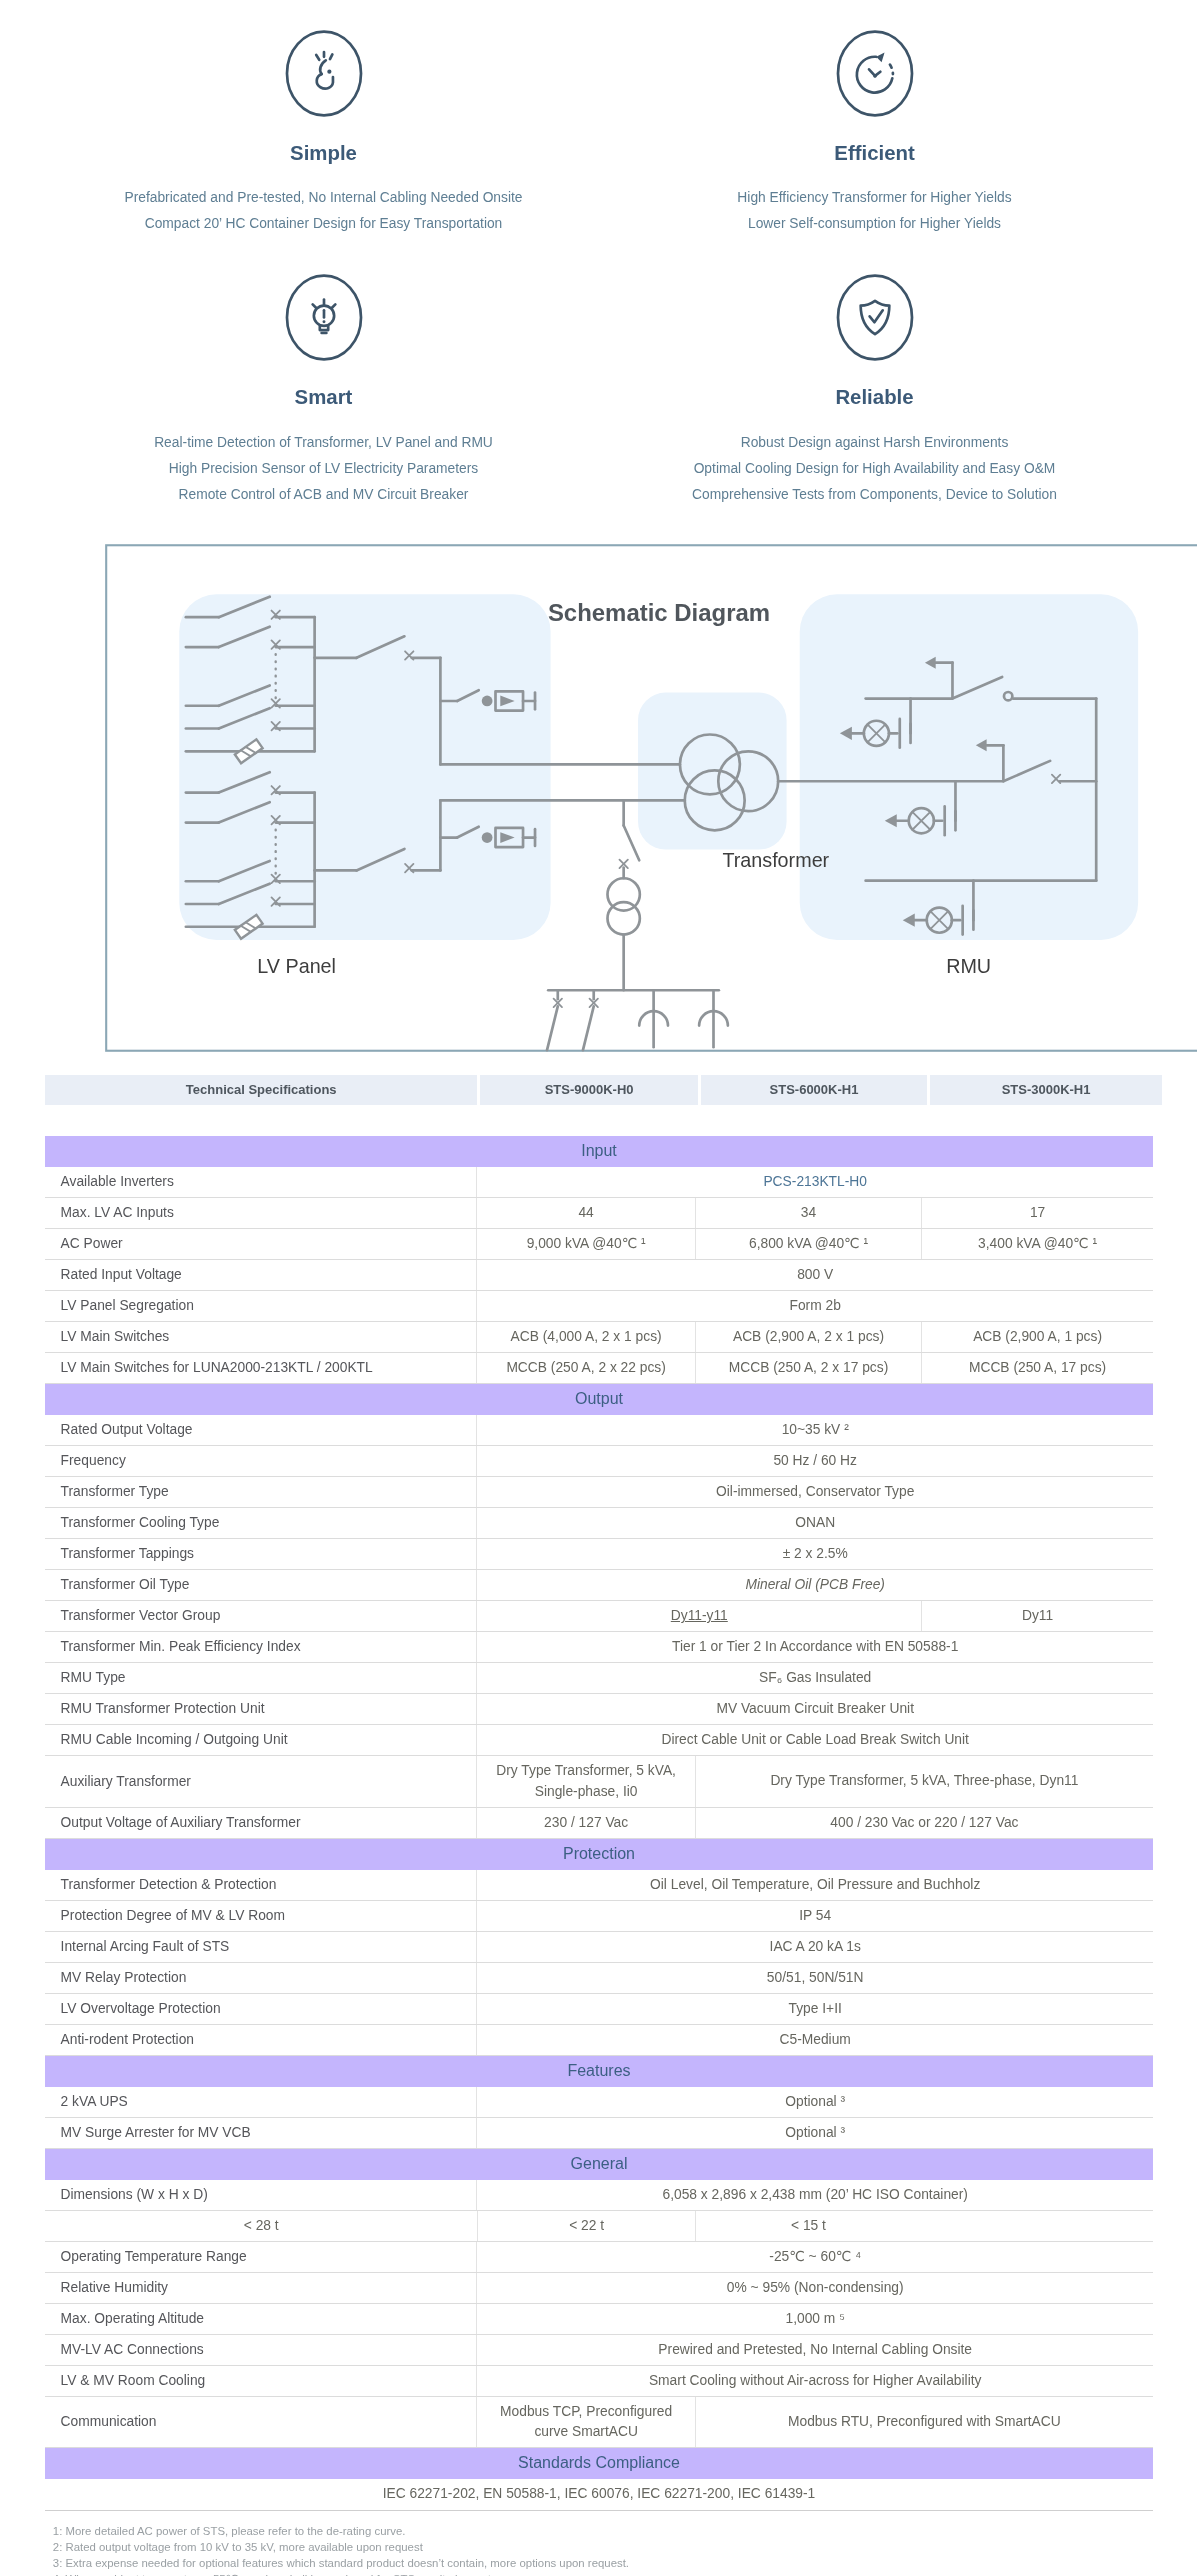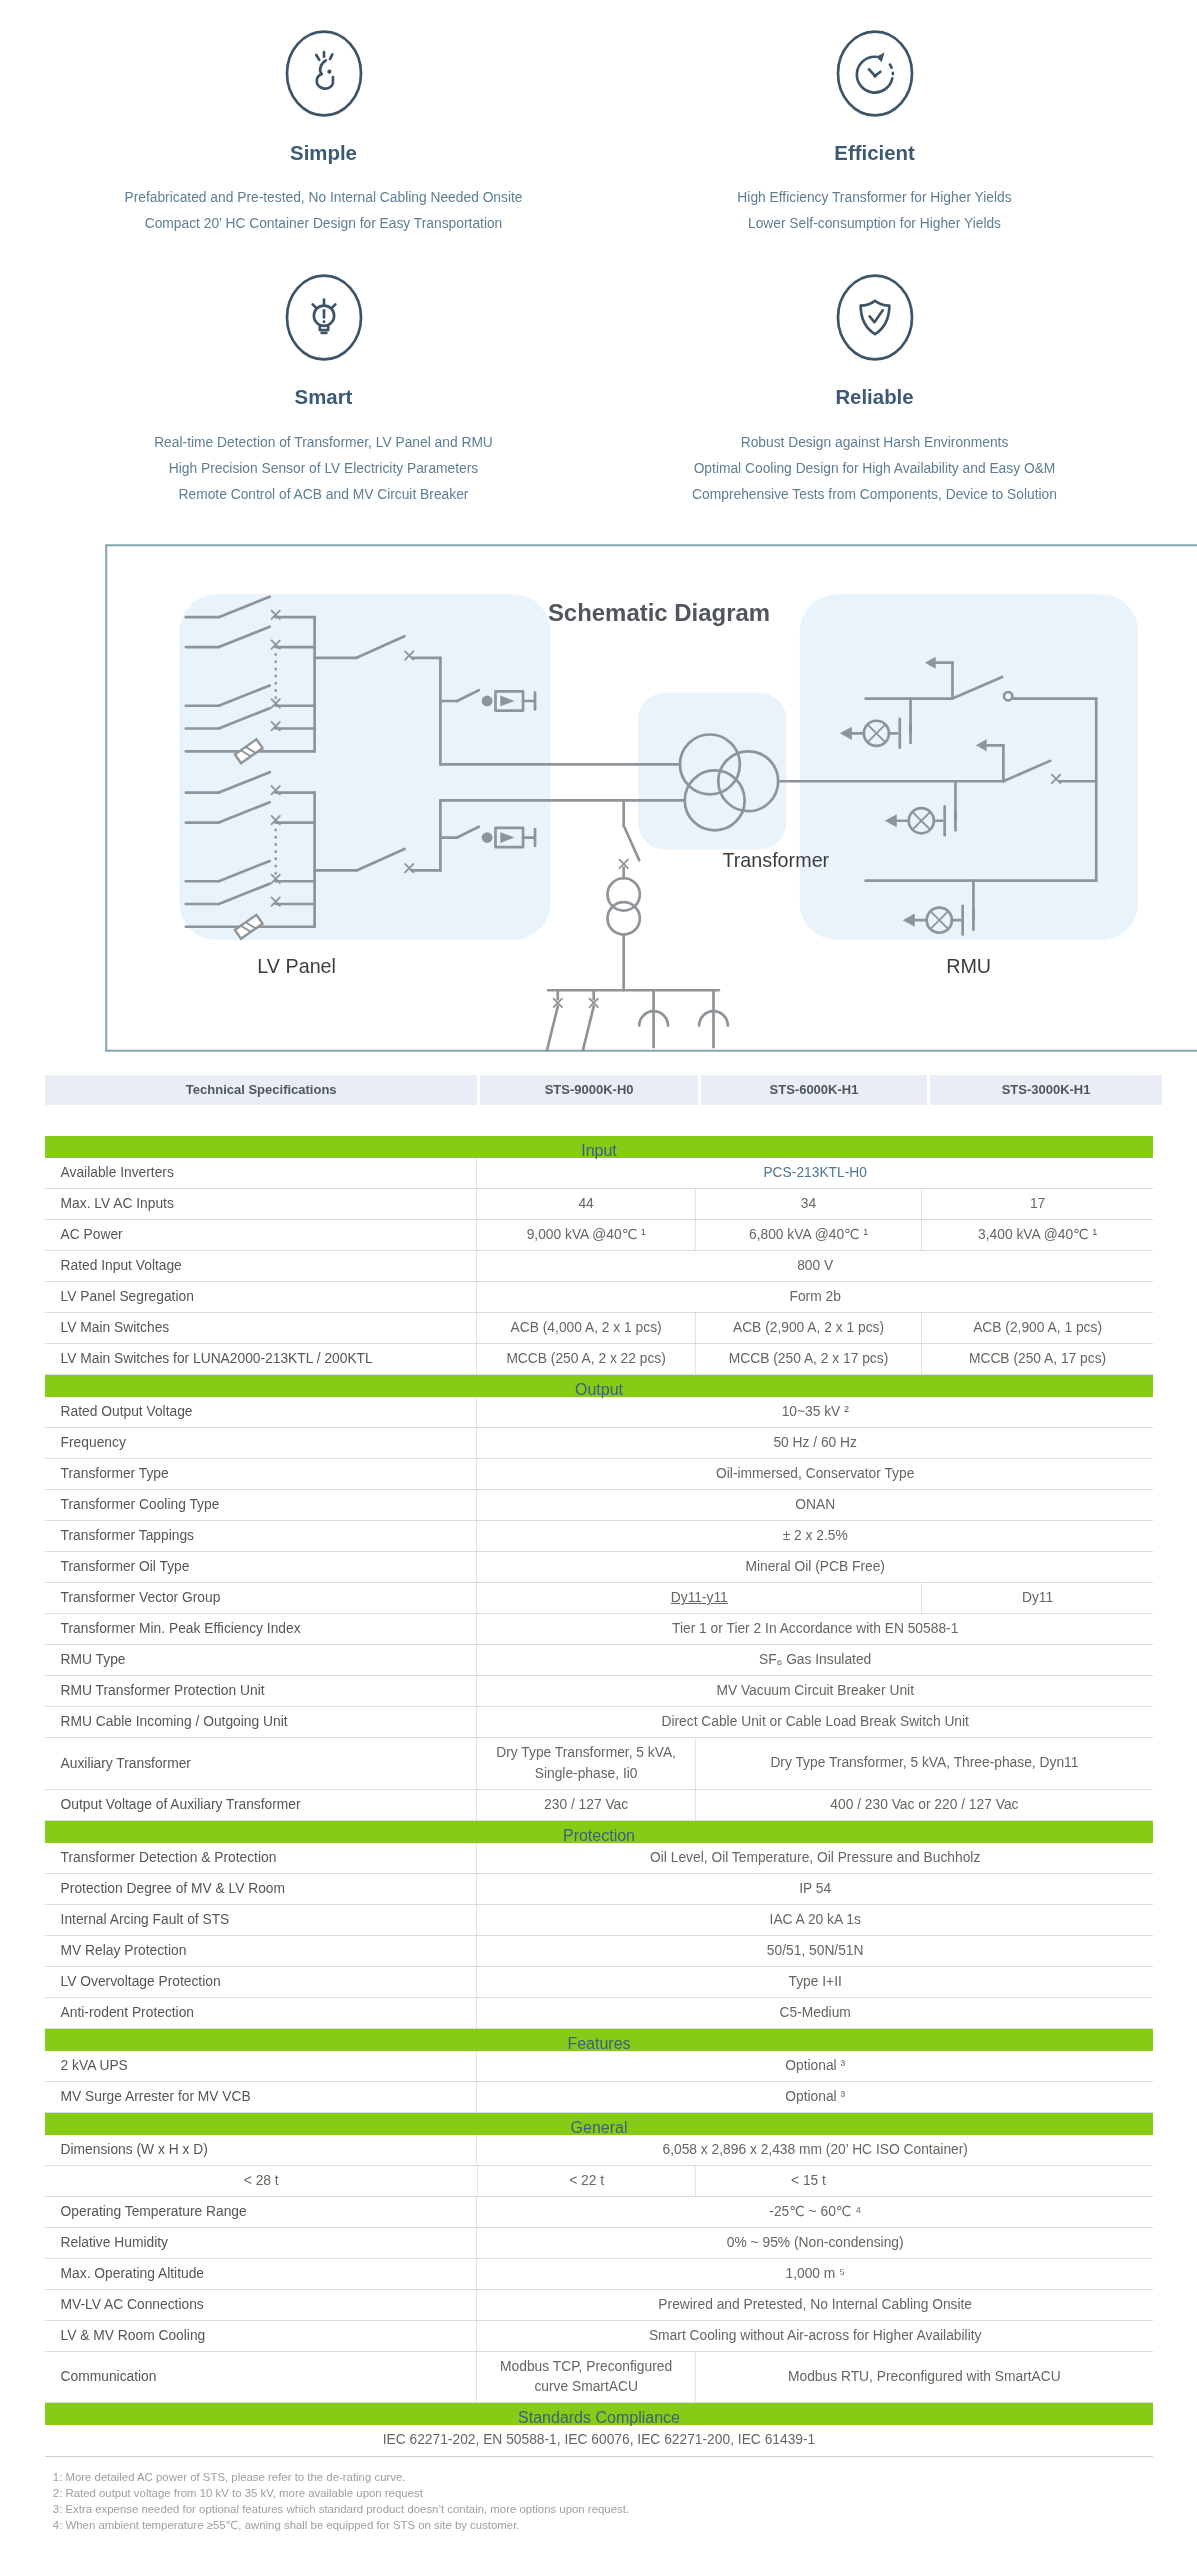--- a/index.html
+++ b/index.html
@@ -28,21 +28,21 @@
   .blue{fill:#e9f3fc;stroke:none;}
   .boxborder{fill:#ffffff;stroke:#8ba7b5;stroke-width:3.5;}
   .dtitle{font-size:40px;font-weight:bold;fill:#50565c;}
   .dlabel{font-size:33px;fill:#3d3d3d;}
   
   .spec{width:1108px;margin:21.6px auto 0;}
   .spec-header{display:grid;grid-template-columns:39.03% 19.62% 20.43% 20.92%;column-gap:3px;}
   .spec-header .hcell{background:#e9eef6;height:30px;line-height:30px;text-align:center;
     font-size:13px;font-weight:bold;color:#4e565e;}
   .tbody{margin-top:31px;}
-  .band{height:22px;line-height:29px;background:#84cc16;text-align:center;
+  .band{height:31px;line-height:29px;background:#c4b5fd;text-align:center;
     font-size:16px;color:#3c5f83;}
   .row{display:grid;grid-template-columns:39.03% 19.62% 20.43% 20.92%;
     border-bottom:0.6px solid #dcdcdc;min-height:29px;align-items:stretch;}
   .lbl{display:flex;align-items:center;padding:5.4px 102px 5.4px 15.6px;font-size:13.8px;
     line-height:18px;color:#55565a;border-right:0.6px solid #e3e3e3;}
   .val{display:flex;align-items:center;justify-content:center;text-align:center;
     padding:4.8px 7.2px;font-size:13.8px;line-height:20.4px;color:#66665f;border-left:0.6px solid #e3e3e3;}
   .val.first{border-left:none;}
   .row.fullrow{border-bottom:1.2px solid #cfcfcf;min-height:31px;}
   .row.fullrow .val{border-left:none;grid-column:1 / -1;}
@@ -339,21 +339,21 @@
       <div class="row">
         <div class="lbl">Transformer Cooling Type</div>
         <div class="val first" style="grid-column: span 3;">ONAN</div>
       </div>
       <div class="row">
         <div class="lbl">Transformer Tappings</div>
         <div class="val first" style="grid-column: span 3;">± 2 x 2.5%</div>
       </div>
       <div class="row">
         <div class="lbl">Transformer Oil Type</div>
-        <div class="val first" style="grid-column: span 3;">Mineral Oil (PCB Free)</div>
+        <div class="val first" style="grid-column: span 3; font-style: italic;">Mineral Oil (PCB Free)</div>
       </div>
       <div class="row">
         <div class="lbl">Transformer Vector Group</div>
         <div class="val first" style="grid-column: span 2; text-decoration: underline;">Dy11-y11</div>
         <div class="val" style="grid-column: span 1;">Dy11</div>
       </div>
       <div class="row">
         <div class="lbl">Transformer Min. Peak Efficiency Index</div>
         <div class="val first" style="grid-column: span 3;">Tier 1 or Tier 2 In Accordance with EN 50588-1</div>
       </div>

